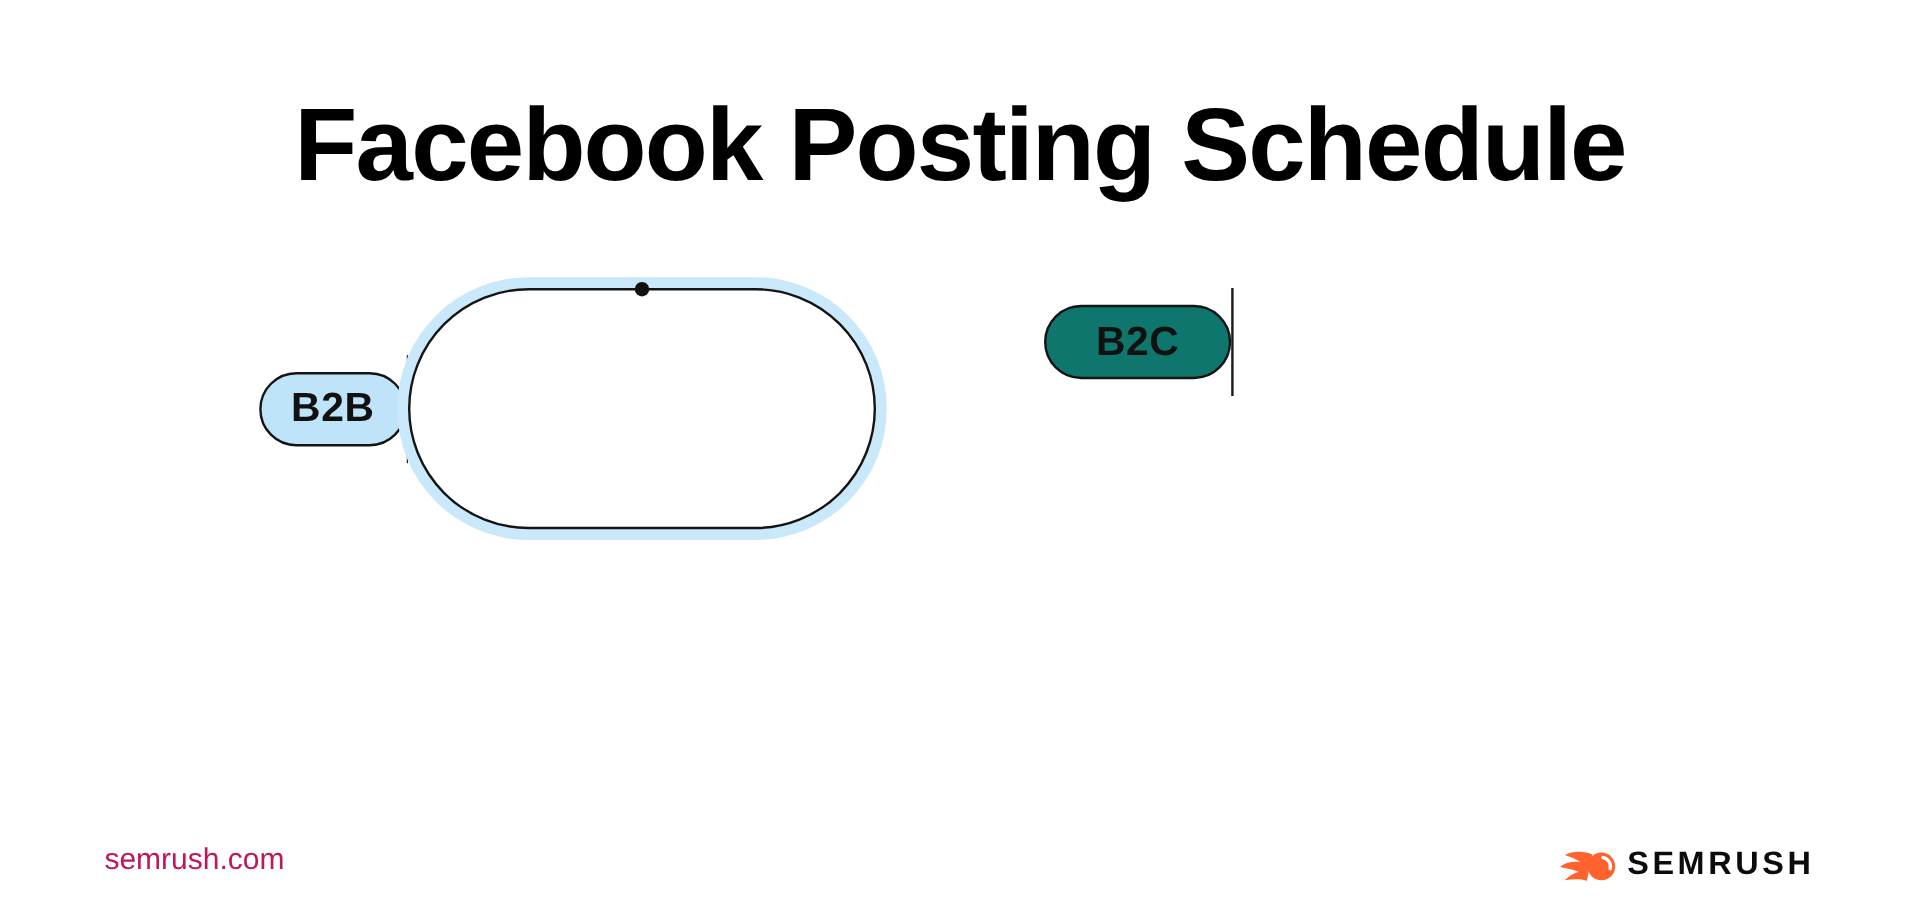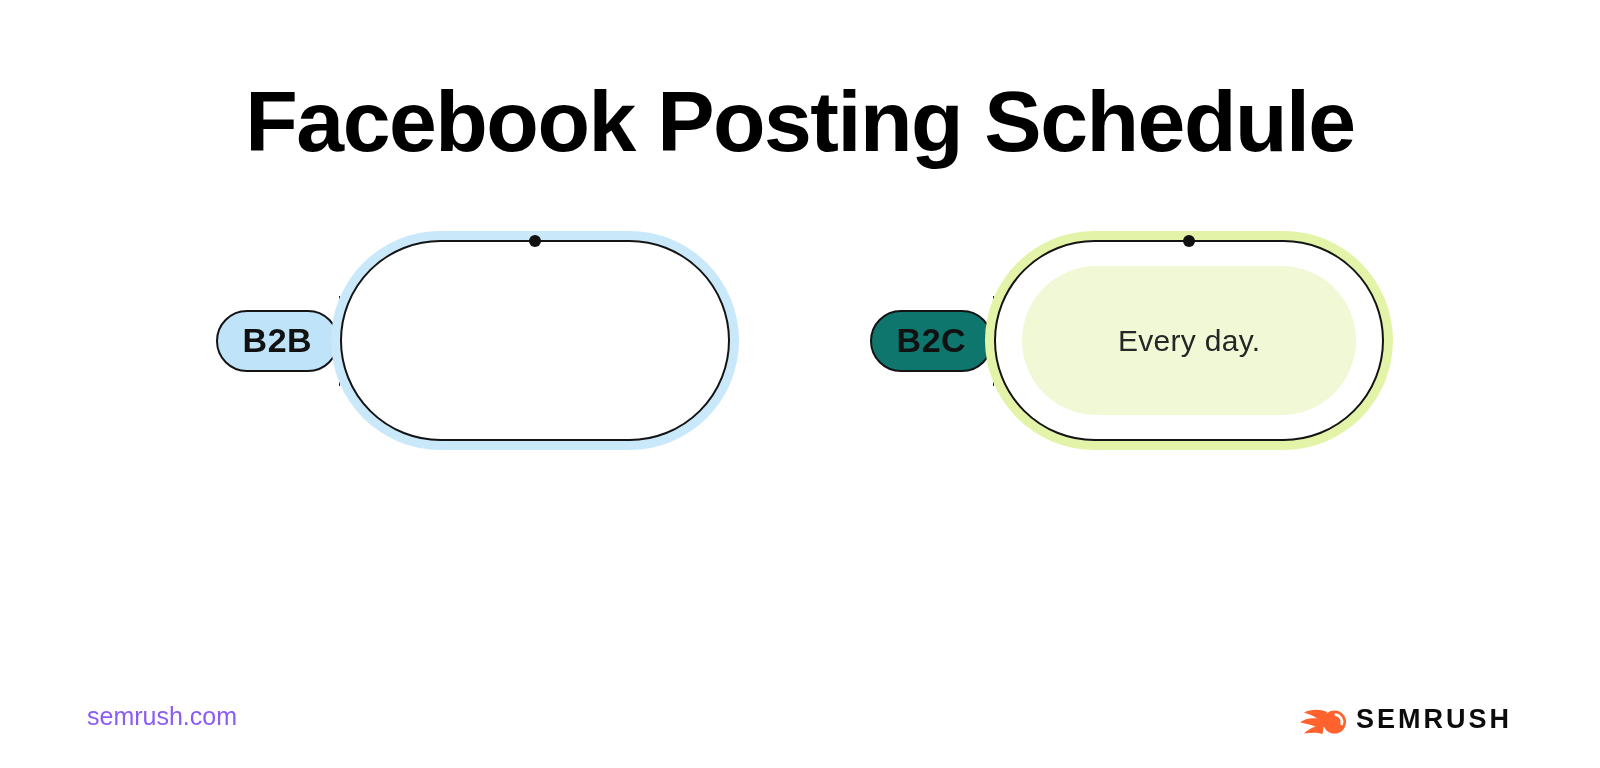--- a/index.html
+++ b/index.html
@@ -84,21 +84,21 @@
     line-height: 40px;
     color: #262626;
     text-align: center;
     letter-spacing: 0.3px;
   }
 
   .footer-source {
     position: absolute;
     left: 87px; top: 702px;
     font-size: 25px;
-    color: #8b5cf6;
+    color: #be185d;
   }
 
   .logo {
     position: absolute;
     right: 88px; top: 703px;
     height: 32px;
     display: flex; align-items: flex-end; gap: 9px;
   }
   .logo svg { width: 48px; height: 26px; display: block; }
   .brand {
@@ -121,28 +121,20 @@
   <div class="capsule">
     <div class="dot"></div>
   </div>
 </div>
 
 <div class="column col-b2c">
   <div class="pill">
     <span>B2C</span>
   </div>
   <div class="connector"></div>
-  <div class="capsule">
-    <div class="dot"></div>
-    <div class="capsule-inner">
-      <div class="capsule-text">
-        <span>Every day.</span>
-      </div>
-    </div>
-  </div>
 </div>
 
 <div class="footer-source">semrush.com</div>
 
 <div class="logo">
   <svg viewBox="0 0 96 52" aria-hidden="true">
     <path fill="#ff622d" d="M56 6 C42 0 24 0 10 7 C20 10 28 13 36 19 C24 17 10 20 2 27 C12 29 24 31 33 35 C24 38 16 43 10 49 C22 47 36 46 47 50 C50 34 52 18 56 6 Z"></path>
     <circle cx="71" cy="26" r="23" fill="#ff622d"></circle>
     <path d="M73.6 11.2 A15 15 0 0 1 85.5 29.9" fill="none" stroke="#ffffff" stroke-width="5.5" stroke-linecap="round"></path>
   </svg>

